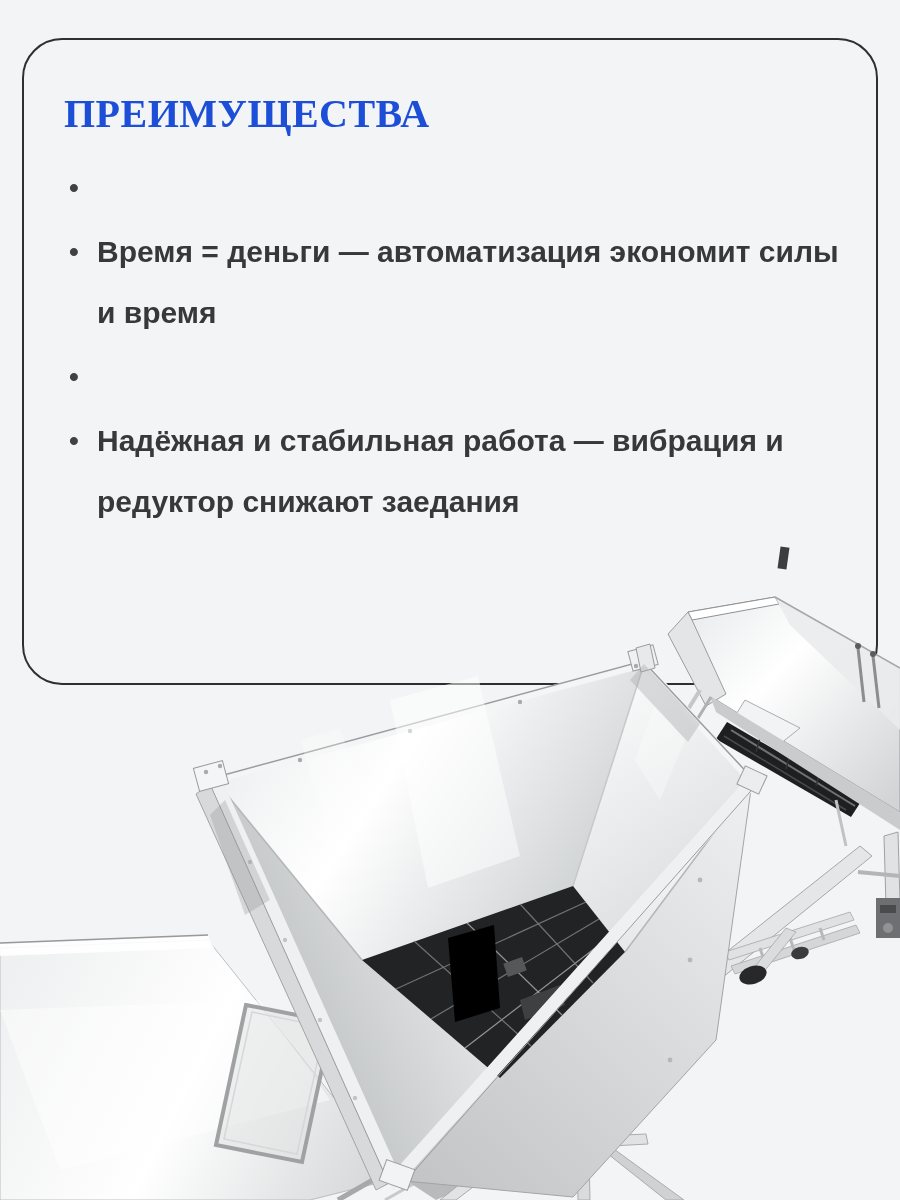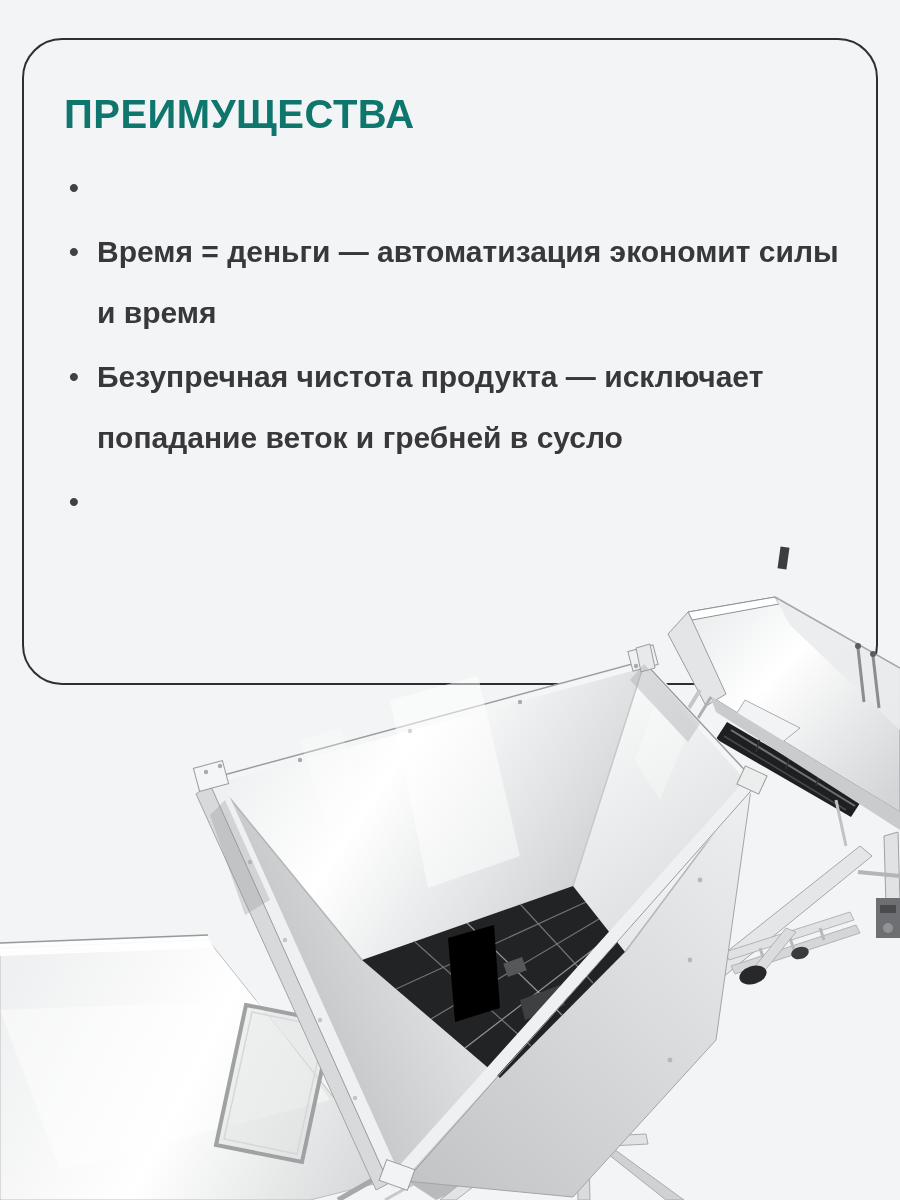--- a/index.html
+++ b/index.html
@@ -8,22 +8,23 @@
     background:#f3f4f5;
     font-family:"Liberation Sans",sans-serif;
   }
   .card{
     position:absolute;left:22px;top:38px;width:856px;height:647px;
     box-sizing:border-box;border:2.5px solid #2f2f31;border-radius:40px;
     background:transparent;
   }
   .card h1{
     position:absolute;left:40px;top:52px;margin:0;
-    font-size:40px;line-height:44px;font-weight:700;color:#0f766e;
+    font-size:40px;line-height:44px;font-weight:700;color:#1d4ed8;
     letter-spacing:0.5px;
+    font-family:Liberation Serif, serif;
   }
   .card ul{
     position:absolute;left:40px;top:117px;right:12px;
     margin:0;padding:0;list-style:none;
   }
   .card li{
     display:flex;margin:0 0 3px 0;
     font-size:30px;line-height:61px;font-weight:600;color:#38383a;
   }
   .card li .dot{
@@ -45,25 +46,25 @@
       <li>
         <span class="dot">•</span>
       </li>
       <li>
         <span class="dot">•</span>
         <span class="txt">Время = деньги — автоматизация экономит силы
 и время</span>
       </li>
       <li>
         <span class="dot">•</span>
-        <span class="txt">Безупречная чистота продукта — исключает
-попадание веток и гребней в сусло</span>
-      </li>
-      <li>
-        <span class="dot">•</span>
+      </li>
+      <li>
+        <span class="dot">•</span>
+        <span class="txt">Надёжная и стабильная работа — вибрация и
+редуктор снижают заедания</span>
       </li>
     </ul>
   </section>
 
   <figure class="photo" aria-label="Нержавеющий бункер с конвейером, лотком и валковой дробилкой">
     <svg width="900" height="660" viewBox="0 540 900 660" aria-hidden="true">
       <defs>
         <linearGradient id="gWallTL" gradientUnits="userSpaceOnUse" x1="215" y1="700" x2="560" y2="930">
           <stop offset="0" stop-color="#e9ebec"></stop>
             <stop offset="0.45" stop-color="#ffffff"></stop>

